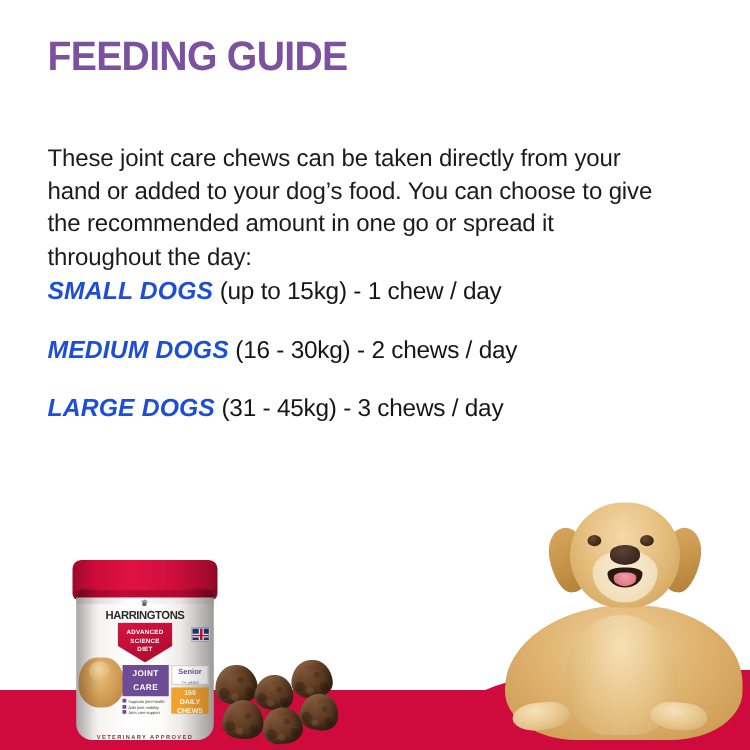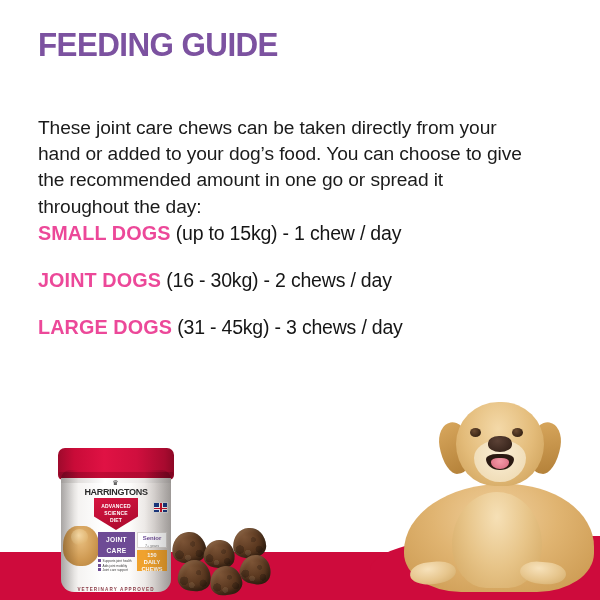--- a/index.html
+++ b/index.html
@@ -31,23 +31,24 @@
   .rows{ position:absolute; left:38px; top:222px; width:540px; }
   .feed-row{
     height:47px;
     font-size:19.5px;
     color:#161616;
     letter-spacing:-0.2px;
     white-space:nowrap;
   }
   .feed-cat{
     font-weight:bold;
-    color:#ec4899;
+    color:#1d4ed8;
     font-size:19.8px;
     letter-spacing:0.1px;
+    font-style:italic;
   }
 
   
   .red-band{
     position:absolute; left:0; bottom:0; width:600px; height:48px;
     background:#ce0b3c;
   }
   .red-band-rise{
     position:absolute; right:0; bottom:0; width:230px; height:64px;
     background:#ce0b3c;
@@ -247,21 +248,21 @@
 
 <div class="intro">These joint care chews can be taken directly from your hand or added to your dog’s food. You can choose to give the recommended amount in one go or spread it throughout the day:</div>
 
 <div class="rows">
 
   <div class="feed-row">
     <span class="feed-cat">SMALL DOGS</span><span> (up to 15kg)  - 1 chew / day</span>
   </div>
 
   <div class="feed-row">
-    <span class="feed-cat">JOINT DOGS</span><span> (16 - 30kg) - 2 chews / day</span>
+    <span class="feed-cat">MEDIUM DOGS</span><span> (16 - 30kg) - 2 chews / day</span>
   </div>
 
   <div class="feed-row">
     <span class="feed-cat">LARGE DOGS</span><span> (31 - 45kg) - 3 chews / day</span>
   </div>
 
 
 </div>
 
 <div class="red-band"></div>

